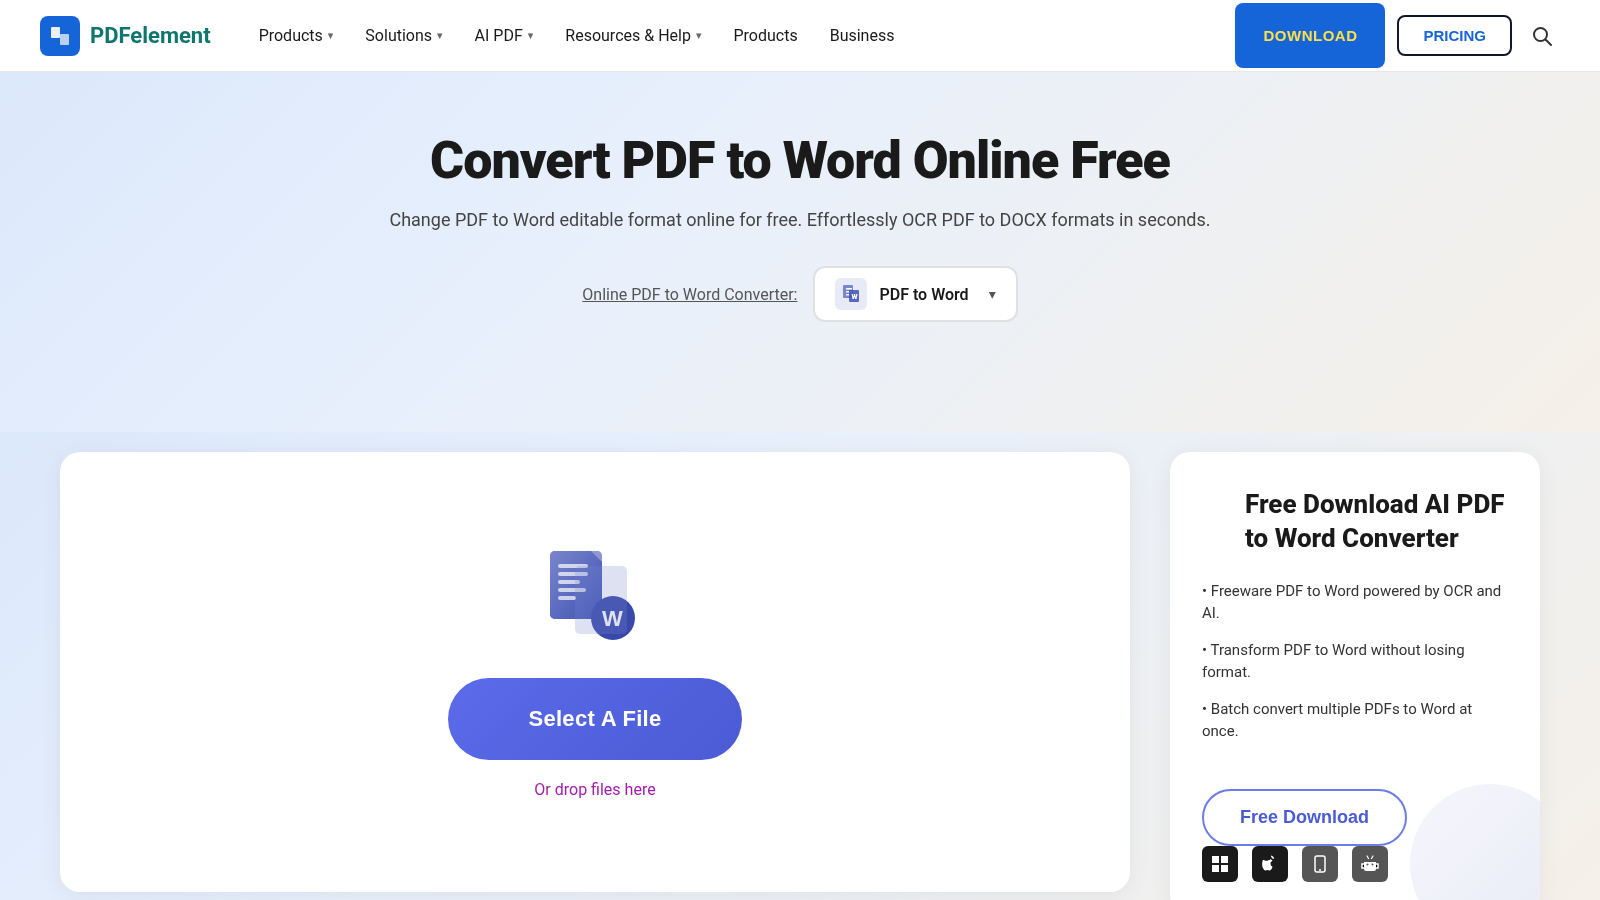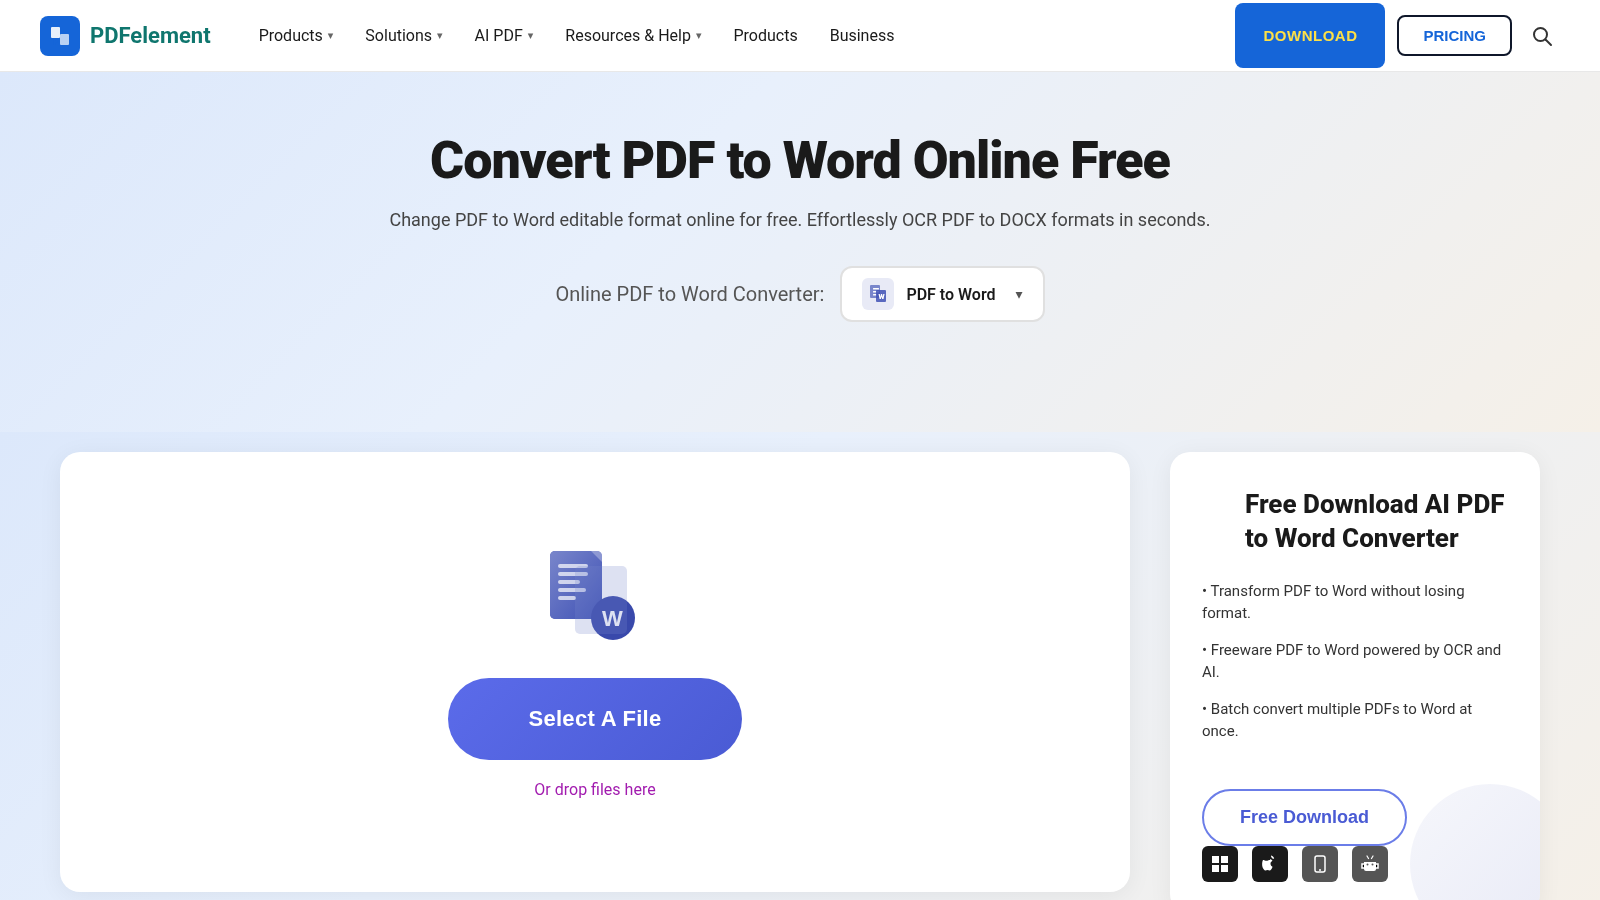--- a/index.html
+++ b/index.html
@@ -130,21 +130,22 @@
       background: white;
       border: 2px solid #e0e0e0;
       border-radius: 12px;
       padding: 10px 20px;
       font-size: 16px;
       color: #333;
       cursor: pointer;
     }
     .converter-selector-label {
       color: #555;
-      font-size: 20px;
+      font-size: 16px;
+      text-decoration: underline;
     }
     .converter-icon {
       width: 32px;
       height: 32px;
       background: #e8eaf6;
       border-radius: 6px;
       display: flex;
       align-items: center;
       justify-content: center;
       font-size: 18px;
@@ -398,22 +399,22 @@
     </div>
   </div>
 
   <div class="side-panel">
     <div class="side-card">
       <div class="side-card-bg"></div>
 
       <h2 class="side-card-title">Free Download AI PDF to Word Converter</h2>
 
       <ul class="feature-list">
+        <li>Freeware PDF to Word powered by OCR and AI.</li>
         <li>Transform PDF to Word without losing format.</li>
-        <li>Freeware PDF to Word powered by OCR and AI.</li>
         <li>Batch convert multiple PDFs to Word at once.</li>
       </ul>
 
       <button class="free-download-btn">Free Download</button>
 
       <div class="platform-icons">
 
         <div class="platform-icon" style="background:#1a1a1a;">
           <svg width="20" height="20" viewBox="0 0 20 20">
             <rect x="2" y="2" width="7" height="7" fill="white"></rect>

